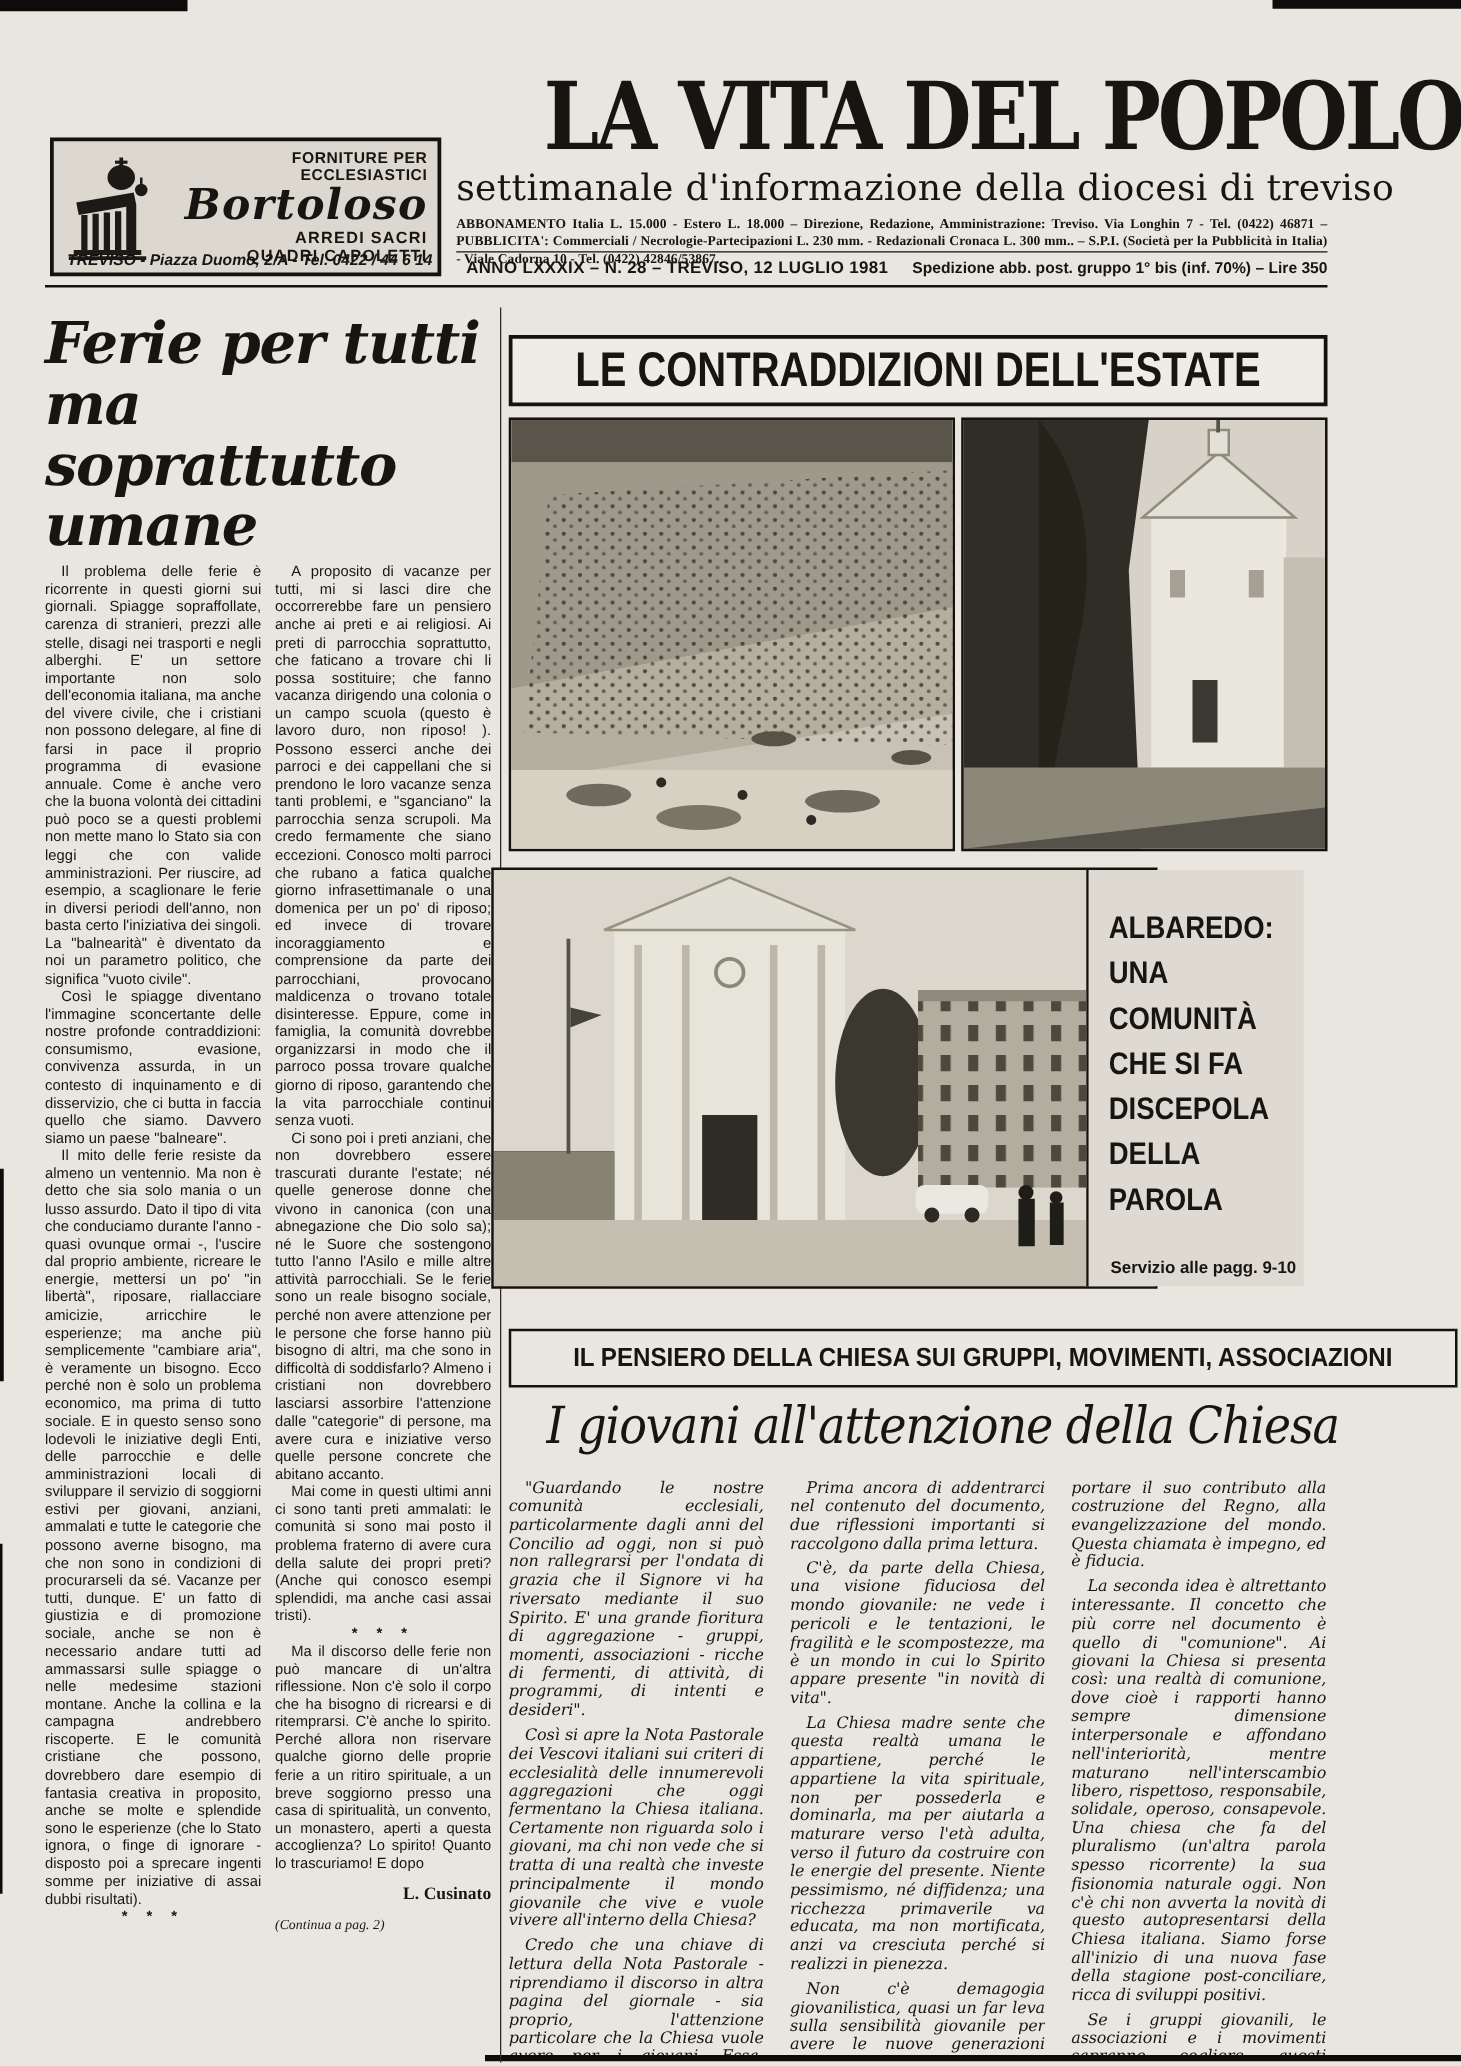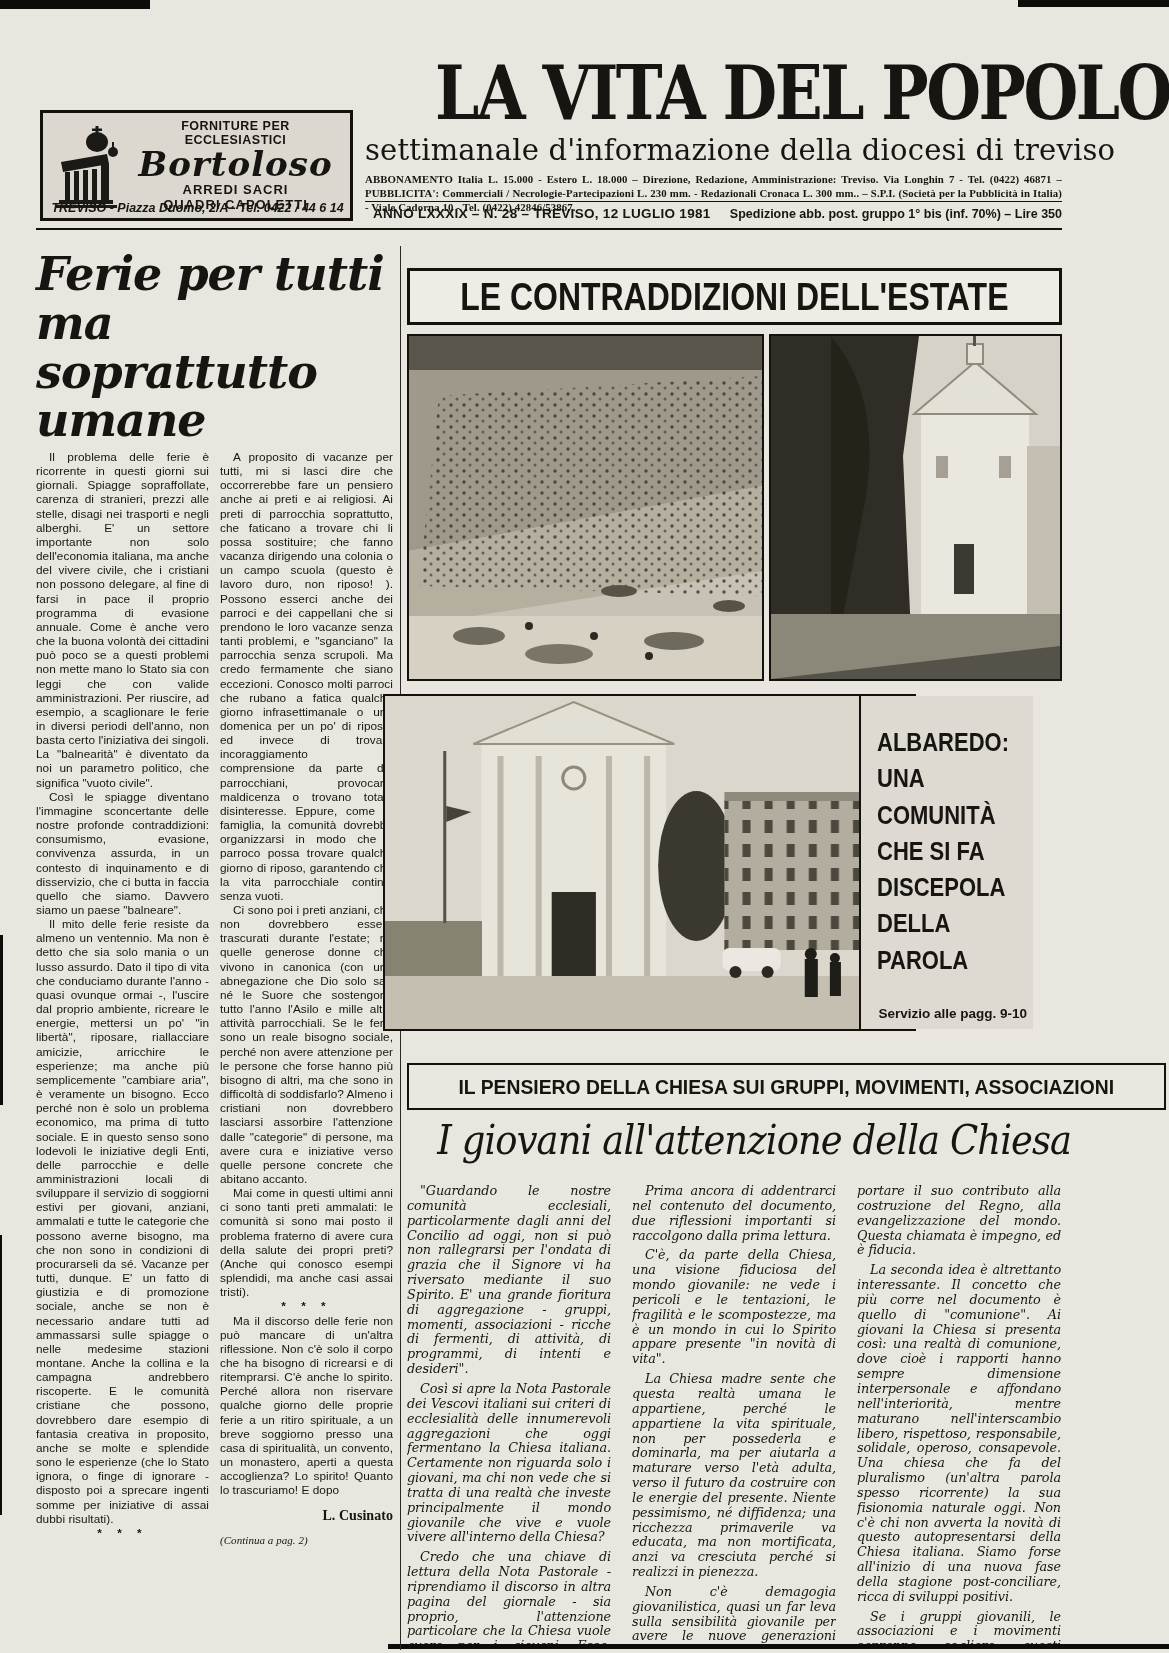--- a/index.html
+++ b/index.html
@@ -10,21 +10,21 @@
   }
   
   .scanbar{position:absolute;background:#0d0c0a;}
   
   .ad-box{
     position:absolute;left:40px;top:110px;width:313px;height:111px;
     border:3px solid #14120f;background:#dcd8d0;box-sizing:border-box;
     display:flex;align-items:stretch;padding:6px 8px 4px 8px;
   }
   .ad-icon{flex:0 0 78px;display:flex;align-items:center;justify-content:center;}
-  .ad-text{flex:1;text-align:center;line-height:1.12;position:relative;}
+  .ad-text{flex:1;text-align:right;line-height:1.12;position:relative;}
   .ad-line1{font-size:12.5px;font-weight:bold;letter-spacing:.5px;}
   .ad-brand{font-family:"DejaVu Serif",serif;font-style:italic;font-weight:bold;font-size:34px;line-height:1.05;letter-spacing:1px;}
   .ad-line2{font-size:13px;font-weight:bold;letter-spacing:1px;line-height:1.15;}
   .ad-line4{position:absolute;left:-80px;right:-4px;bottom:-1px;font-size:12.5px;font-weight:bold;font-style:italic;white-space:nowrap;}
   .masthead{position:absolute;left:365px;top:36px;width:697px;}
   .mast-title{
     font-family:"DejaVu Serif",serif;font-weight:bold;
     font-size:75px;line-height:1;white-space:nowrap;margin-top:20px;
   }
   .mast-title>span{display:inline-block;transform:scaleX(.84);transform-origin:center;letter-spacing:-3px;}
@@ -67,21 +67,21 @@
     display:flex;align-items:center;justify-content:center;
   }
   .contrad-box span{
     font-weight:bold;font-size:39px;white-space:nowrap;
     display:inline-block;transform:scaleX(.82);transform-origin:center;letter-spacing:0;
   }
   .photo{position:absolute;border:2px solid #14120f;box-sizing:border-box;background:#c9c4b8;}
   .photo svg{display:block;width:100%;height:100%;}
   .beach{left:407px;top:334px;width:357px;height:347px;}
   .church{left:769px;top:334px;width:293px;height:347px;}
-  .alb-row{position:absolute;left:383px;top:694px;width:533px;height:337px;border:2px solid #14120f;box-sizing:border-box;display:flex;}
+  .alb-row{position:absolute;left:393px;top:694px;width:533px;height:337px;border:2px solid #14120f;box-sizing:border-box;display:flex;}
   .alb-photo{flex:0 0 474px;border-right:2px solid #14120f;overflow:hidden;}
   .alb-photo svg{display:block;width:100%;height:100%;}
   .alb-panel{flex:1;background:#dedad2;position:relative;padding:28px 6px 6px 16px;box-sizing:border-box;}
   .alb-text{
     font-weight:bold;font-size:25px;line-height:1.45;white-space:pre-line;
     transform:scaleX(.88);transform-origin:left top;letter-spacing:0;
   }
   .alb-caption{position:absolute;right:6px;bottom:8px;font-weight:bold;font-size:13.5px;white-space:nowrap;}
   .banner-box{
     position:absolute;left:407px;top:1063px;width:759px;height:47px;

